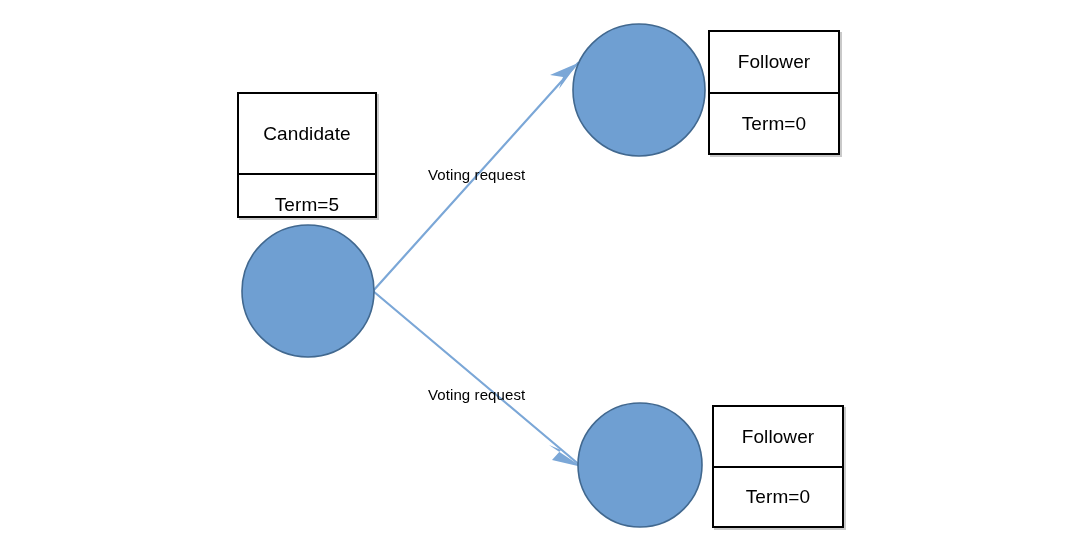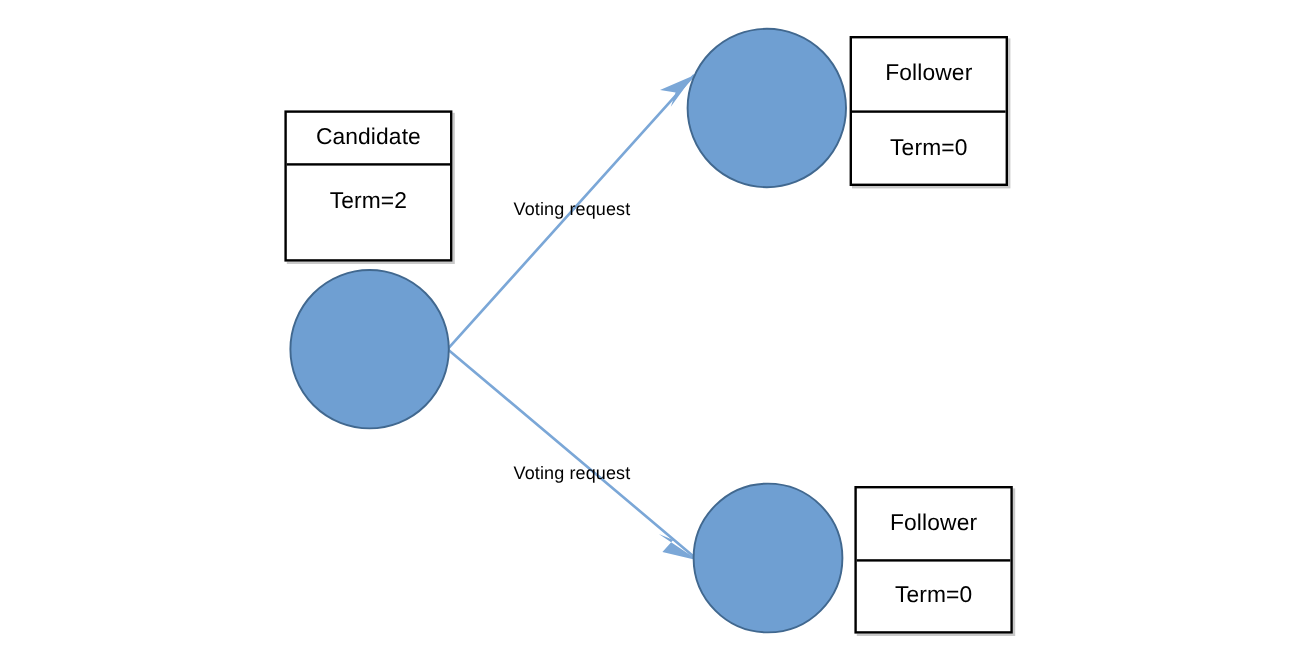--- a/index.html
+++ b/index.html
@@ -80,25 +80,25 @@
     </g>
 
     <circle cx="308" cy="291" r="66" fill="#6F9FD2" stroke="#41688F" stroke-width="1.6"></circle>
 
     <circle cx="639" cy="90" r="66" fill="#6F9FD2" stroke="#41688F" stroke-width="1.6"></circle>
 
     <circle cx="640" cy="465" r="62" fill="#6F9FD2" stroke="#41688F" stroke-width="1.6"></circle>
   </svg>
 
   <div class="state-box" style="left:237px; top:92px; width:140px; height:126px;">
-    <div class="box-cell cell-top" style="height:44px;">
+    <div class="box-cell cell-top" style="height:81px;">
       <span>Candidate</span>
     </div>
     <div class="box-cell" style="height:59px;">
-      <span>Term=2</span>
+      <span>Term=5</span>
     </div>
   </div>
 
   <div class="state-box" style="left:708px; top:30px; width:132px; height:125px;">
     <div class="box-cell cell-top" style="height:62px;">
       <span>Follower</span>
     </div>
     <div class="box-cell" style="height:59px;">
       <span>Term=0</span>
     </div>

